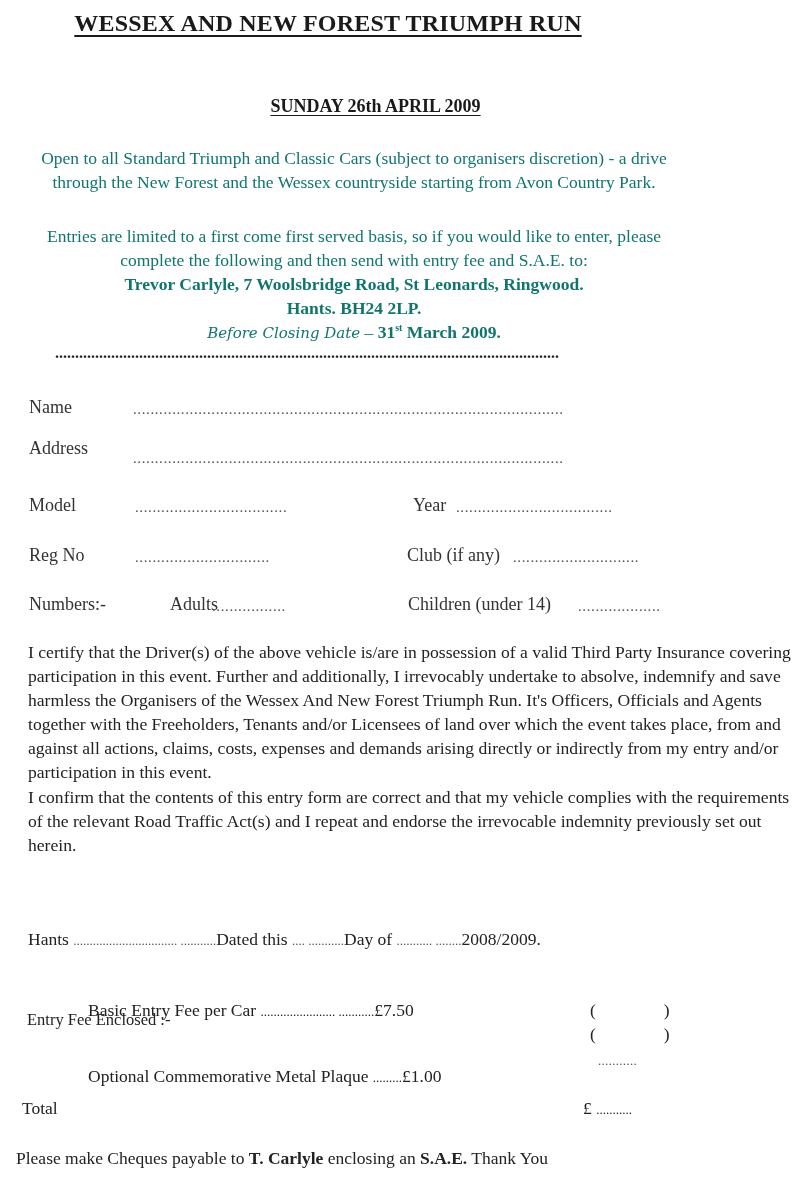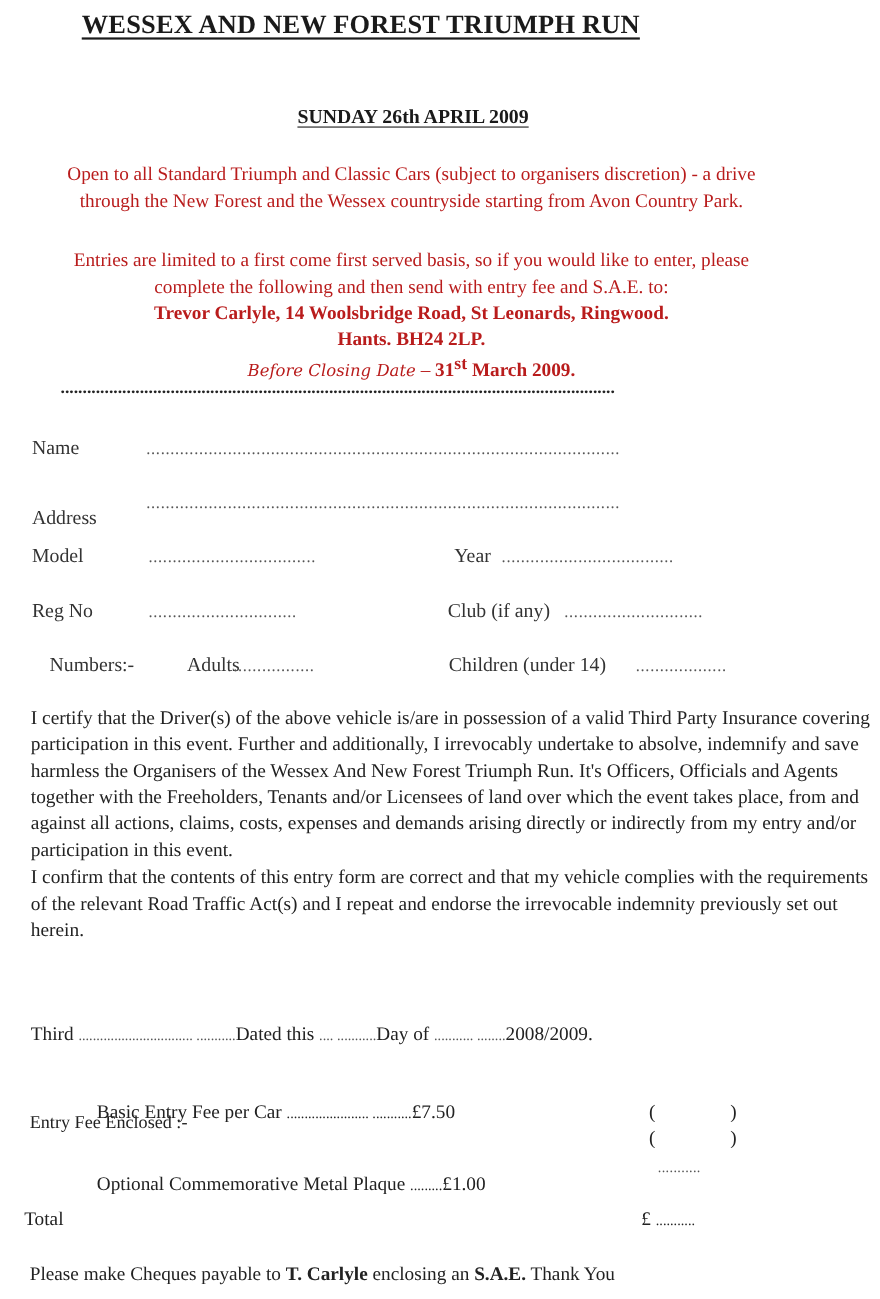--- a/index.html
+++ b/index.html
@@ -12,21 +12,21 @@
   .title {
     left: 0; width: 656px; top: 10px; text-align: center;
     font-size: 24px; font-weight: bold; letter-spacing: 0.2px;
   }
   .title span { text-decoration: underline; text-decoration-thickness: 2px; text-underline-offset: 4px; }
   .date {
     left: 0; width: 751px; top: 96px; text-align: center;
     font-size: 18px; font-weight: bold;
   }
   .date span { text-decoration: underline; text-underline-offset: 3px; }
-  .center { left: 0; width: 708px; text-align: center; font-size: 17.5px; color: #b91c1c; margin-left: 20px; }
+  .center { left: 0; width: 708px; text-align: center; font-size: 17.5px; color: #0f766e; }
   .bold { font-weight: bold; }
   .closing-script { font-style: italic; font-family: "DejaVu Serif", serif; font-size: 15px; }
   .dotline { left: 55px; width: 720px; top: 344px; overflow: hidden; font-size: 16px; font-weight: bold; letter-spacing: 0px; color: #222; }
   .label { font-size: 18px; color: #333; }
   .dots { font-size: 15px; color: #555; letter-spacing: 0.6px; }
   .para {
     left: 28px; width: 775px; font-size: 17.6px; line-height: 24.1px; white-space: normal; color: #222;
   }
   .para p { margin: 0; }
   .text17 { font-size: 17.5px; color: #222; }
@@ -35,57 +35,57 @@
 <body>
 
 <div class="abs title"><span>WESSEX AND NEW FOREST TRIUMPH RUN</span></div>
 <div class="abs date"><span>SUNDAY 26th APRIL 2009</span></div>
 
 <div class="abs center" style="top:148px;">Open to all Standard Triumph and Classic Cars (subject to organisers discretion) - a drive</div>
 <div class="abs center" style="top:172px;">through the New Forest and the Wessex countryside starting from Avon Country Park.</div>
 
 <div class="abs center" style="top:226px;">Entries are limited to a first come first served basis, so if you would like to enter, please</div>
 <div class="abs center" style="top:250px;">complete the following and then send with entry fee and S.A.E. to:</div>
-<div class="abs center bold" style="top:274px;">Trevor Carlyle, 14 Woolsbridge Road, St Leonards, Ringwood.</div>
+<div class="abs center bold" style="top:274px;">Trevor Carlyle, 7 Woolsbridge Road, St Leonards, Ringwood.</div>
 <div class="abs center bold" style="top:298px;">Hants. BH24 2LP.</div>
 <div class="abs center" style="top:322px;">
-  <span class="closing-script">Before Closing Date</span><span> – </span><span class="bold">31</span><sup class="bold" style="font-size:16px;">st</sup><span class="bold"> March 2009.</span>
+  <span class="closing-script">Before Closing Date</span><span> – </span><span class="bold">31</span><sup class="bold" style="font-size:10px;">st</sup><span class="bold"> March 2009.</span>
 </div>
 
 <div class="abs dotline">..............................................................................................................................</div>
 
 <div class="abs label" style="left:29px; top:397px;">Name</div>
 <div class="abs dots" style="left:133px; top:401px;">...................................................................................................</div>
 
-<div class="abs label" style="left:29px; top:460px;">Address</div>
+<div class="abs label" style="left:29px; top:438px;">Address</div>
 <div class="abs dots" style="left:133px; top:450px;">...................................................................................................</div>
 
 <div class="abs label" style="left:29px; top:495px;">Model</div>
 <div class="abs dots" style="left:135px; top:499px;">...................................</div>
 <div class="abs label" style="left:413px; top:495px;text-align:center;">Year</div>
 <div class="abs dots" style="left:456px; top:499px;">....................................</div>
 
 <div class="abs label" style="left:29px; top:545px;">Reg No</div>
 <div class="abs dots" style="left:135px; top:549px;">...............................</div>
 <div class="abs label" style="left:407px; top:545px;">Club (if any)</div>
 <div class="abs dots" style="left:513px; top:549px;">.............................</div>
 
-<div class="abs label" style="left:29px; top:594px;margin-left:16px;">Numbers:-</div>
+<div class="abs label" style="left:29px; top:594px;">Numbers:-</div>
 <div class="abs label" style="left:170px; top:594px;">Adults</div>
 <div class="abs dots" style="left:212px; top:598px;">.................</div>
 <div class="abs label" style="left:408px; top:594px;">Children (under 14)</div>
 <div class="abs dots" style="left:578px; top:598px;">...................</div>
 
 <div class="abs para" style="top:640px;">
   <p>I certify that the Driver(s) of the above vehicle is/are in possession of a valid Third Party Insurance covering participation in this event. Further and additionally, I irrevocably undertake to absolve, indemnify and save harmless the Organisers of the Wessex And New Forest Triumph Run. It's Officers, Officials and Agents together with the Freeholders, Tenants and/or Licensees of land over which the event takes place, from and against all actions, claims, costs, expenses and demands arising directly or indirectly from my entry and/or participation in this event.</p>
   <p>I confirm that the contents of this entry form are correct and that my vehicle complies with the requirements of the relevant Road Traffic Act(s) and I repeat and endorse the irrevocable indemnity previously set out herein.</p>
 </div>
 
 <div class="abs text17" style="left:28px; top:929px;">
-  <span>Third</span>
+  <span>Hants</span>
   <span class="dots" style="font-size:13px; letter-spacing:0;">................................ ...........</span><span>Dated this</span>
   <span class="dots" style="font-size:13px; letter-spacing:0;">.... ...........</span><span>Day of</span>
   <span class="dots" style="font-size:13px; letter-spacing:0;">........... ........</span><span>2008/2009.</span>
 </div>
 
 <div class="abs text17" style="left:27px; top:1010px; font-size:16.5px;">Entry Fee Enclosed :-</div>
 
 <div class="abs text17" style="left:88px; top:1000px;">
   <span>Basic Entry Fee per Car</span>
   <span style="font-size:13px;">....................... ...........</span><span>£7.50</span>
@@ -103,15 +103,15 @@
 </div>
 
 <div class="abs dots" style="left:598px; top:1053px; font-size:13px; letter-spacing:0.3px;">...........</div>
 
 <div class="abs text17" style="left:22px; top:1098px;">Total</div>
 <div class="abs text17" style="left:583px; top:1098px;">
   <span>£</span>
   <span style="font-size:13px;">...........</span>
 </div>
 
-<div class="abs text17" style="left:27px; top:1148px;">
+<div class="abs text17" style="left:16px; top:1148px;">
   <span>Please make Cheques payable to </span><span class="bold">T. Carlyle</span><span> enclosing an </span><span class="bold">S.A.E.</span><span> Thank You</span>
 </div>
 
 </body></html>

